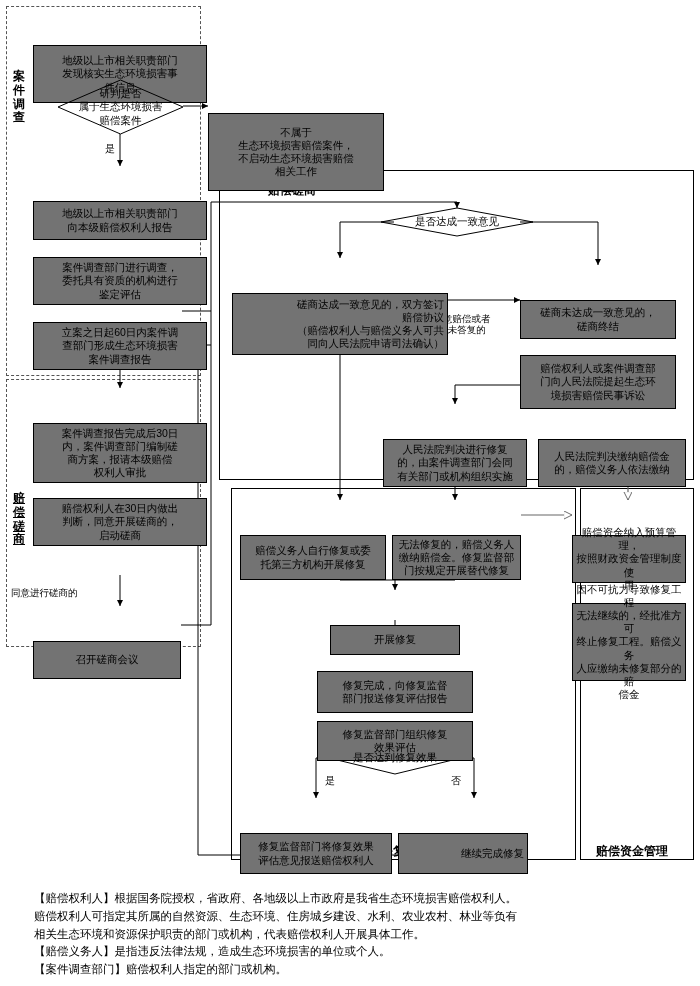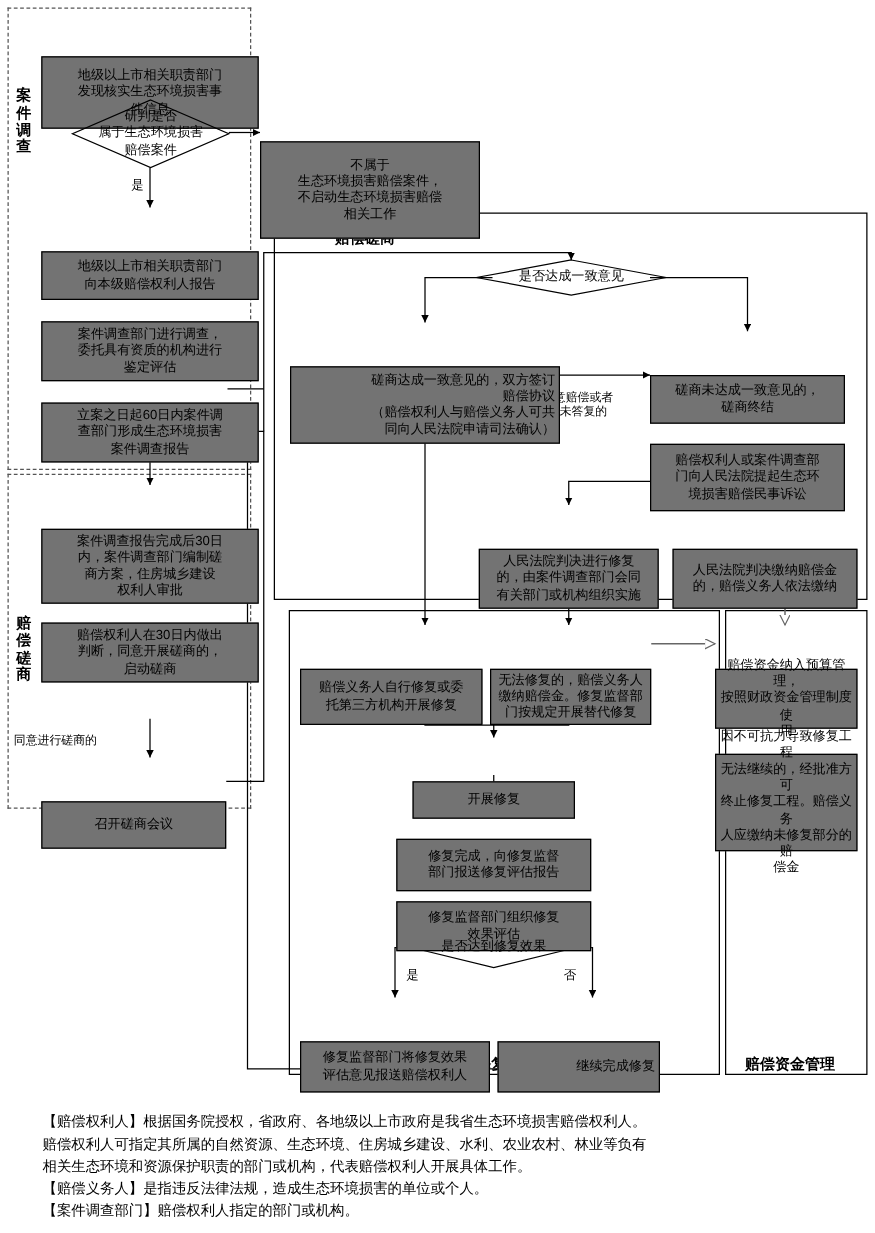--- a/index.html
+++ b/index.html
@@ -45,21 +45,21 @@
 <div id="canvas">
 
   <div class="dashbox" style="left:6px;top:6px;width:195px;height:370px;"></div>
   <div class="dashbox" style="left:6px;top:379px;width:195px;height:268px;"></div>
   <div class="solidbox" style="left:219px;top:170px;width:475px;height:310px;"></div>
   <div class="solidbox" style="left:231px;top:488px;width:345px;height:372px;"></div>
   <div class="solidbox" style="left:580px;top:488px;width:114px;height:372px;"></div>
 
   <div class="grouplabel" style="left:8px;top:70px;width:22px;">案件
 调查</div>
-  <div class="grouplabel" style="left:8px;top:492px;width:22px;">赔偿
+  <div class="grouplabel" style="left:8px;top:492px;width:22px;text-decoration:underline;">赔偿
 磋商</div>
   <div class="grouplabel" style="left:247px;top:184px;width:90px;text-align:center;">赔偿磋商</div>
   <div class="grouplabel" style="left:330px;top:845px;width:150px;">修复监督</div>
   <div class="grouplabel" style="left:570px;top:845px;width:124px;">赔偿资金管理</div>
 
   <svg class="wires">
     <defs>
       <marker id="ar" markerWidth="8" markerHeight="8" refX="6" refY="3" orient="auto" markerUnits="strokeWidth">
         <path d="M0,0 L6,3 L0,6 z" fill="#000"></path>
       </marker>
@@ -179,21 +179,21 @@
 
   <div class="node" style="left:33px;top:287px;width:174px;height:48px;">
     <span>立案之日起60日内案件调
 查部门形成生态环境损害
 案件调查报告</span>
   </div>
 
   <div class="node" style="left:33px;top:388px;width:174px;height:60px;">
     <span>案件调查报告完成后30日
 内，案件调查部门编制磋
-商方案，住房城乡建设
+商方案，报请本级赔偿
 权利人审批</span>
   </div>
 
   <div class="node" style="left:33px;top:463px;width:174px;height:48px;">
     <span>赔偿权利人在30日内做出
 判断，同意开展磋商的，
 启动磋商</span>
   </div>
 
 

